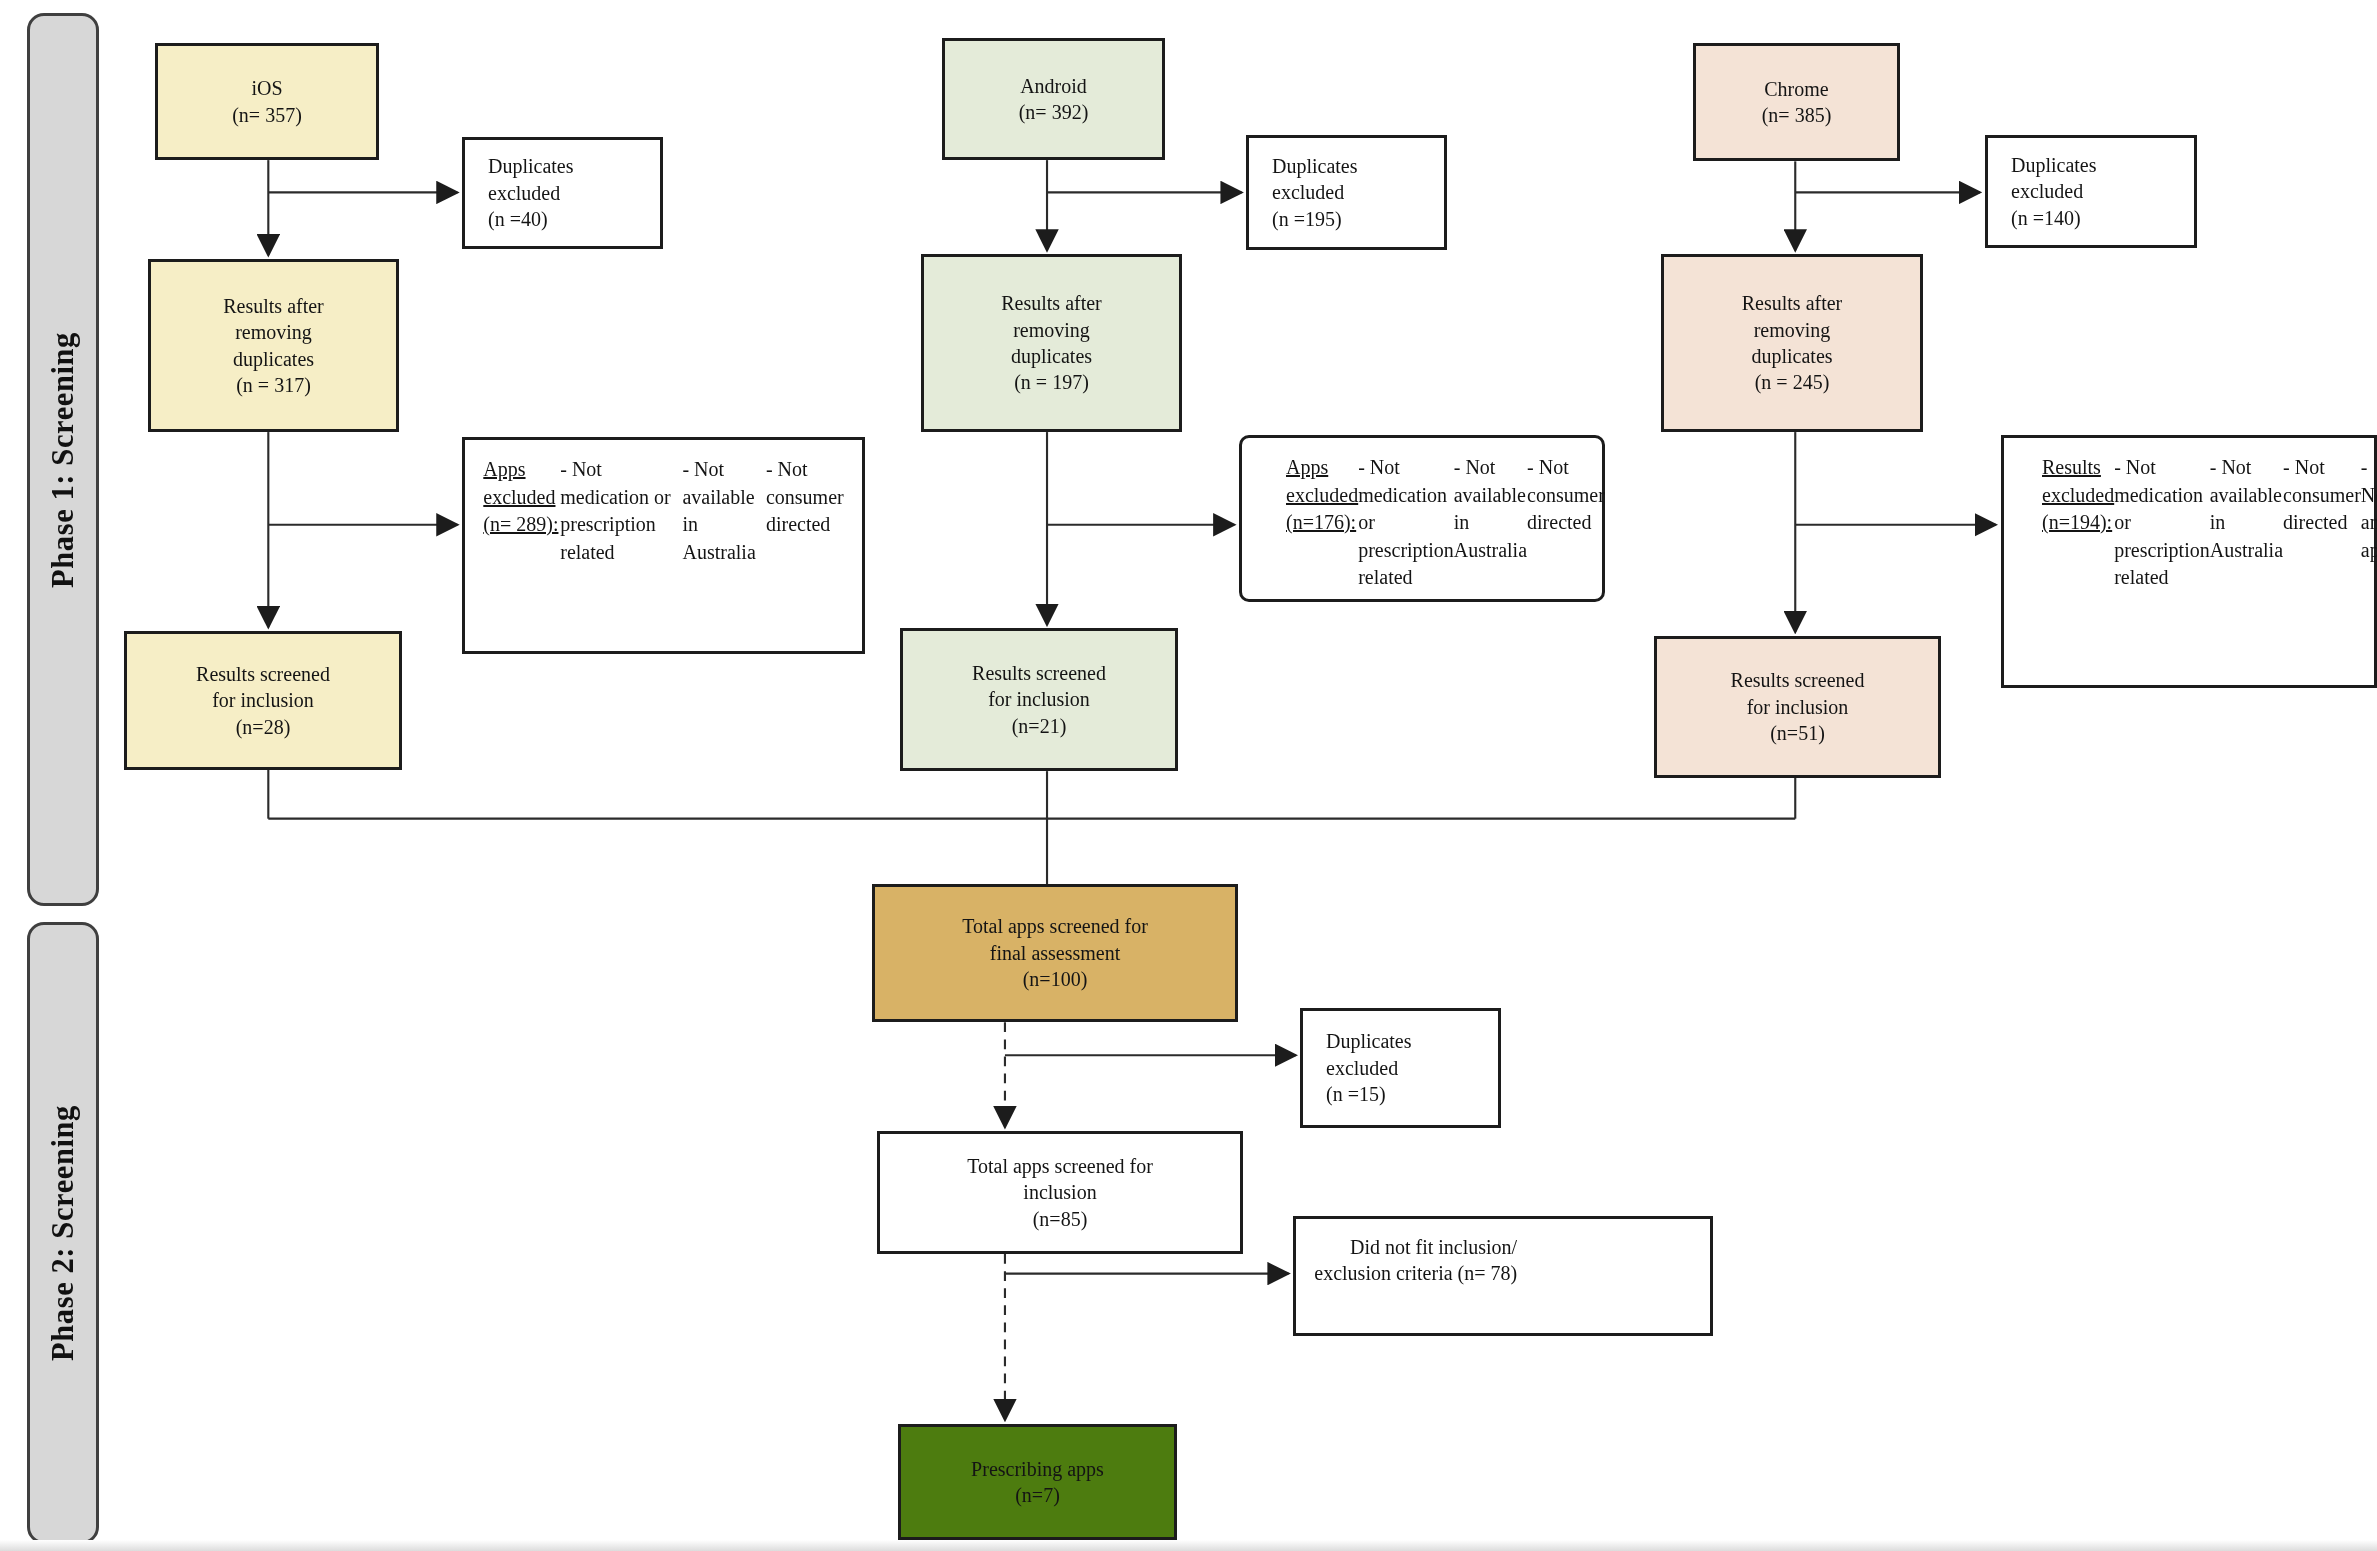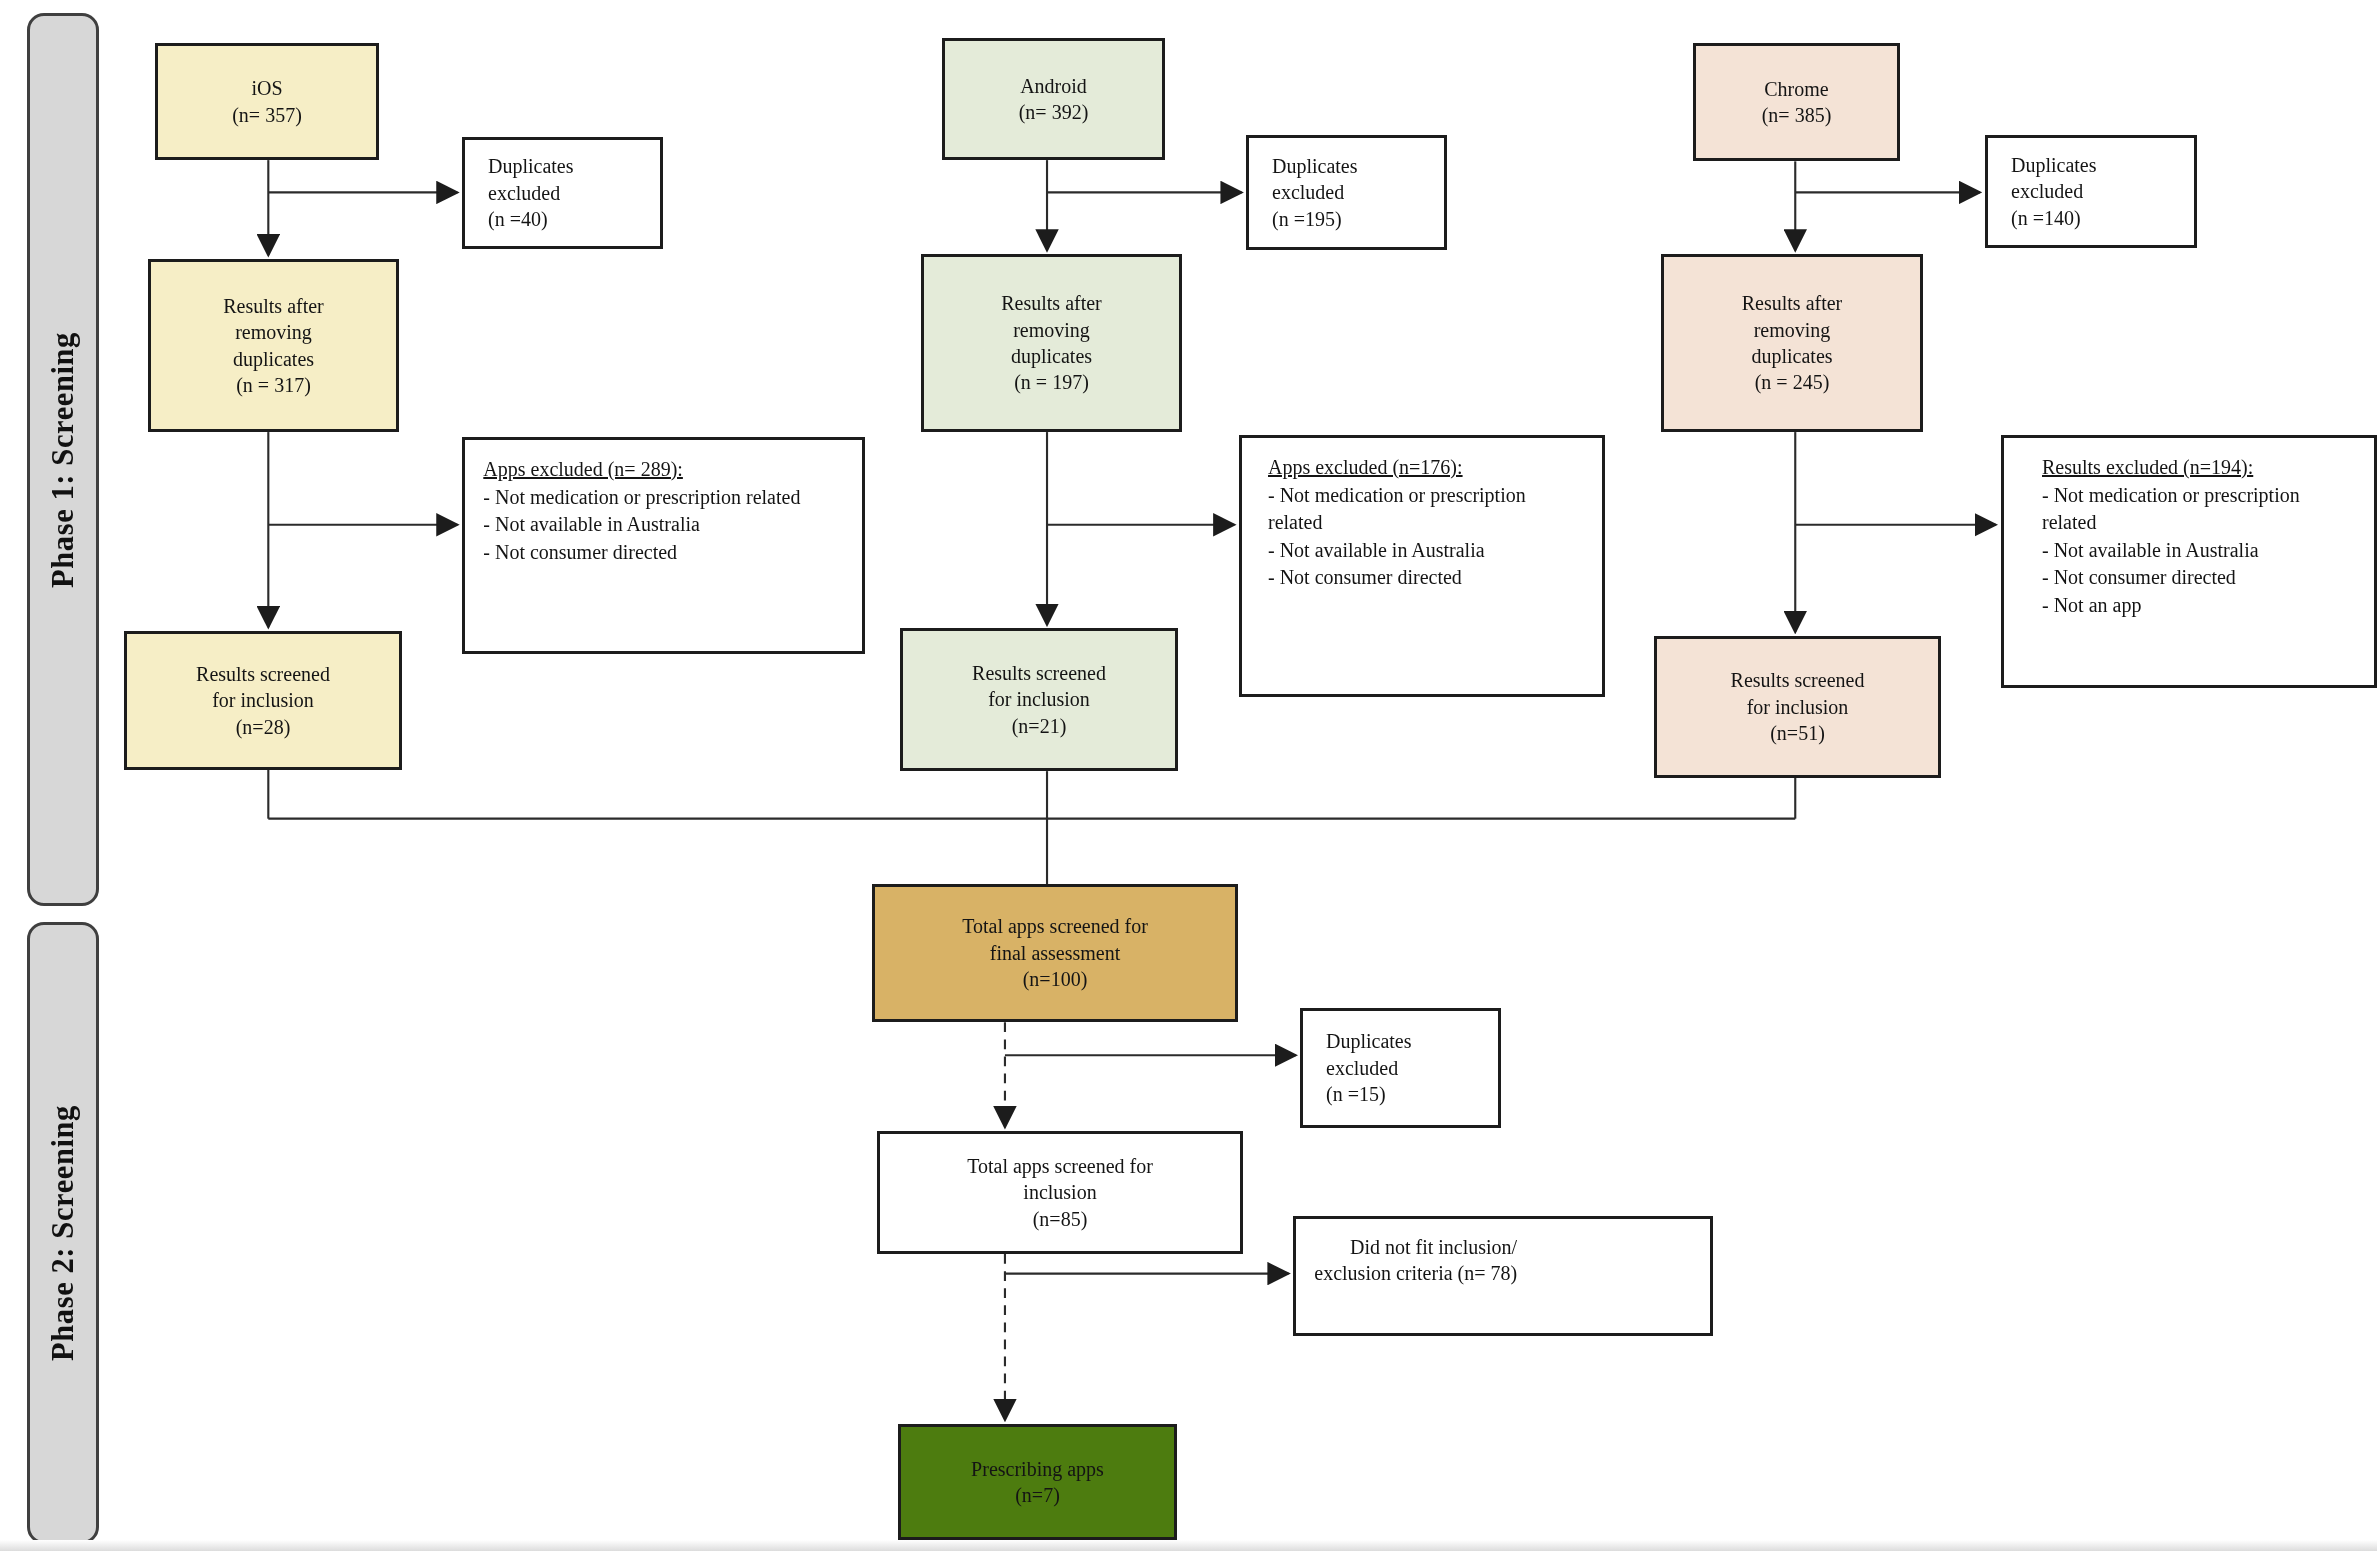--- a/index.html
+++ b/index.html
@@ -46,21 +46,21 @@
     font-size: 20px;
     line-height: 1.32;
     padding: 4.9px 8.5px;
   }
   .left-mid {
     justify-content: flex-start;
     text-align: left;
     padding-left: 23px;
   }
   .note {
-    flex-direction: column;
+    flex-direction: row;
     align-items: flex-start;
     justify-content: flex-start;
     text-align: left;
     white-space: normal;
     line-height: 1.38;
   }
   .note .title { text-decoration: underline; }
   .top-left {
     align-items: flex-start;
     justify-content: flex-start;
@@ -149,21 +149,21 @@
 
   <div class="box fill-android" style="left:942px; top:38px; width:223px; height:122px;">Android
 (n= 392)</div>
   <div class="box left-mid" style="left:1246px; top:135px; width:201px; height:115px;">Duplicates
 excluded
 (n =195)</div>
   <div class="box fill-android" style="left:921px; top:254px; width:261px; height:178px;">Results after
 removing
 duplicates
 (n = 197)</div>
-  <div class="box note" style="left:1239px; top:435px; width:366px; height:262px; padding:16px 29px 16px 26px;">
+  <div class="box note" style="left:1239px; top:435px; width:366px; height:167px; padding:16px 29px 16px 44px;border-radius:10px;">
     <span class="title">Apps excluded (n=176):</span>
     <span class="item">- Not medication or prescription related</span>
     <span class="item">- Not available in Australia</span>
     <span class="item">- Not consumer directed</span>
   </div>
   <div class="box fill-android" style="left:900px; top:628px; width:278px; height:143px;">Results screened
 for inclusion
 (n=21)</div>
 
   <div class="box fill-chrome" style="left:1693px; top:43px; width:207px; height:118px;">Chrome

